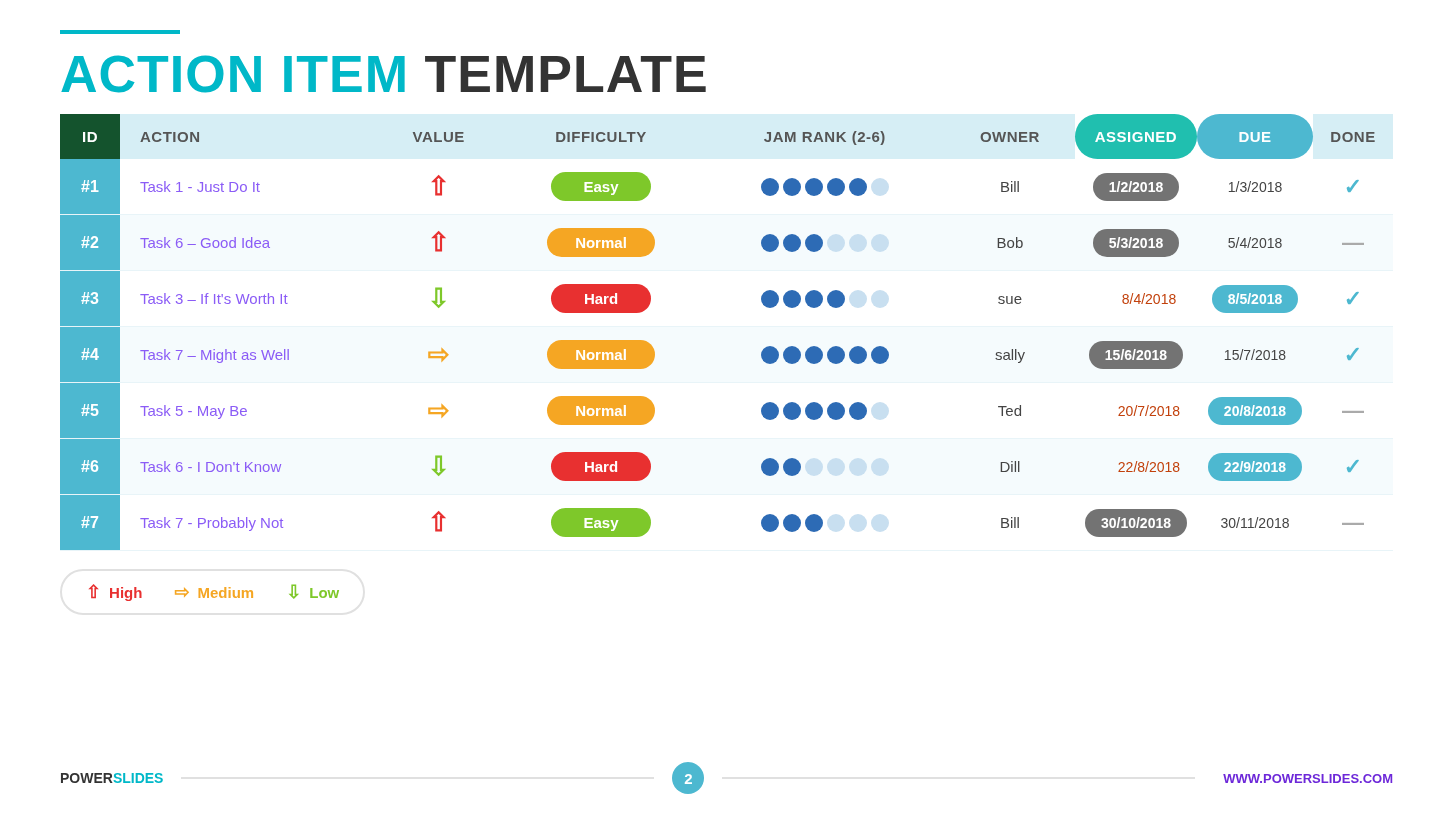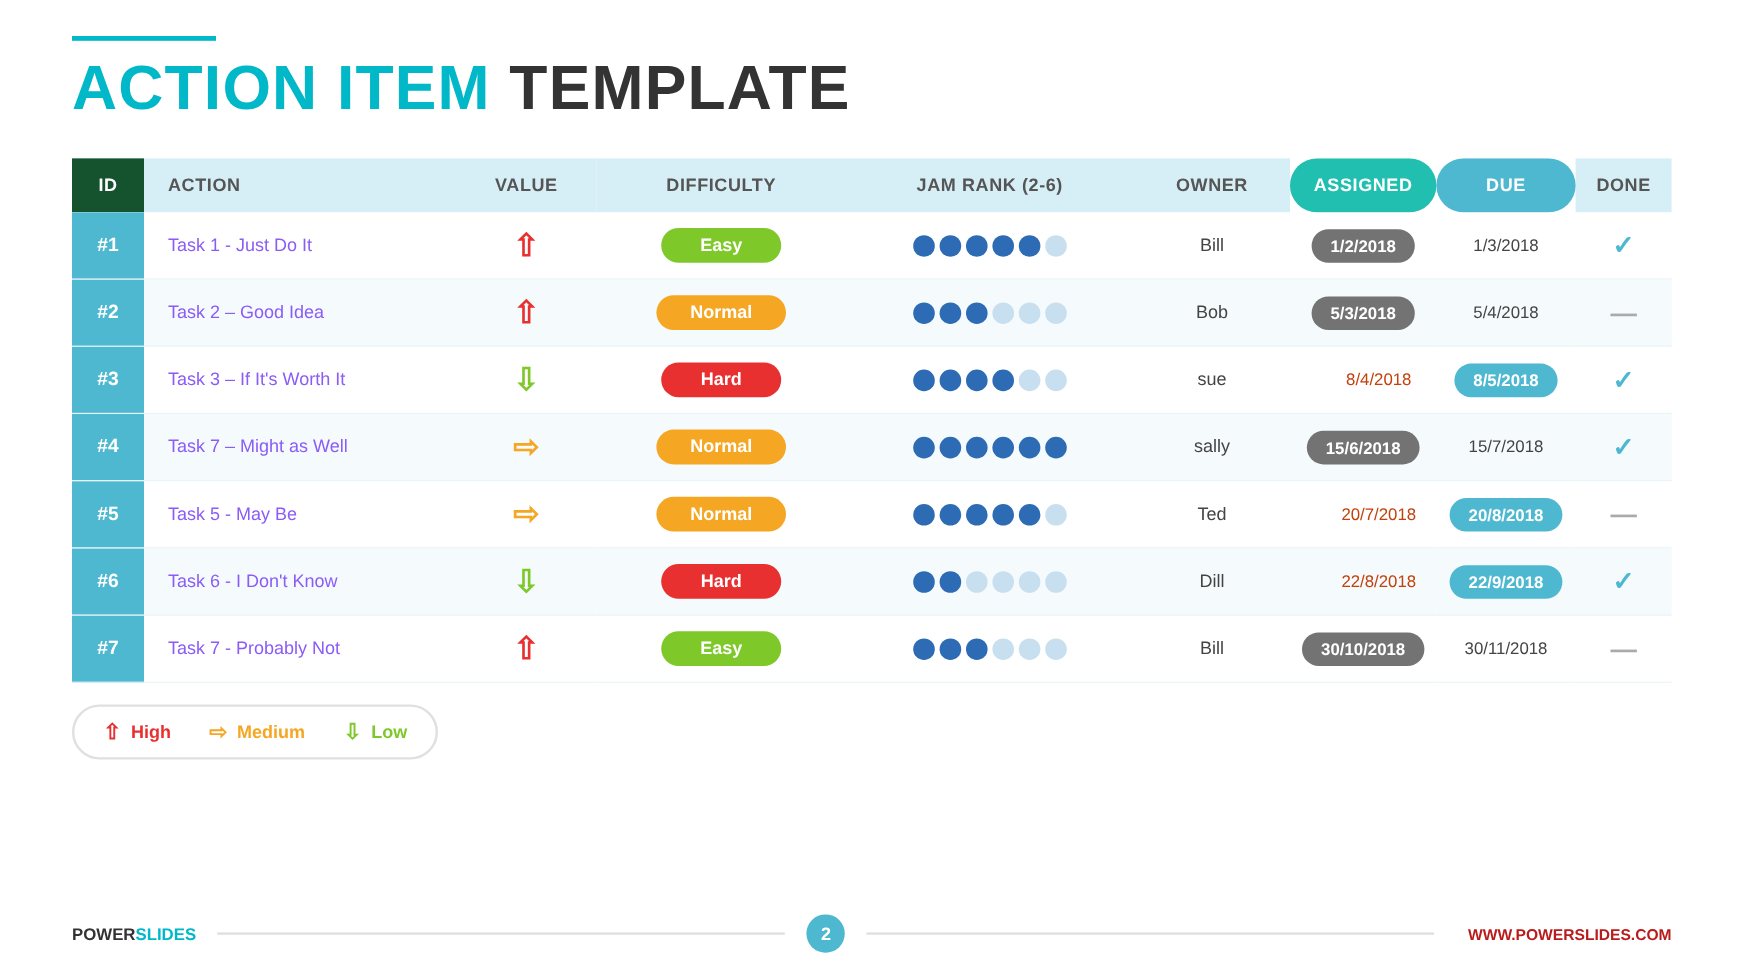--- a/index.html
+++ b/index.html
@@ -11,21 +11,21 @@
       overflow: hidden;
     }
     .slide {
       width: 1453px;
       height: 814px;
       background: #fff;
       padding: 30px 60px 20px 60px;
       position: relative;
     }
     .title-bar {
-      margin-bottom: 28px;
+      margin-bottom: 10px;
     }
     .title-accent-line {
       width: 120px;
       height: 4px;
       background: #00b8c8;
       margin-bottom: 10px;
     }
     .title-text {
       font-size: 52px;
       font-weight: 900;
@@ -216,21 +216,21 @@
       color: #fff;
       font-size: 15px;
       font-weight: 700;
       display: flex;
       align-items: center;
       justify-content: center;
     }
     .footer-url {
       font-size: 13px;
       font-weight: 700;
-      color: #b91c1c;
+      color: #6d28d9;
       margin-left: 10px;
     }
     .footer-line-right {
       flex: 1;
       height: 2px;
       background: #e0e0e0;
       margin: 0 18px;
       width: 500px;
     }
   </style>
@@ -277,21 +277,21 @@
                 <span class="dot dot-empty"></span>
               </div>
             </td>
     <td>Bill</td>
     <td><span class="assigned-badge">1/2/2018</span></td>
     <td><span class="due-plain">1/3/2018</span></td>
     <td><span class="done-check">✓</span></td>
   </tr>
           <tr>
     <td class="td-id">#2</td>
-    <td class="td-action">Task 2 – Good Idea</td>
+    <td class="td-action">Task 6 – Good Idea</td>
     <td><span style="color:#e83030;font-size:26px;font-weight:900;">⇧</span></td>
     <td><span class="difficulty-badge badge-normal">Normal</span></td>
     <td>
               <div class="dots-container">
                 <span class="dot dot-filled"></span>
                 <span class="dot dot-filled"></span>
                 <span class="dot dot-filled"></span>
                 <span class="dot dot-empty"></span>
                 <span class="dot dot-empty"></span>
                 <span class="dot dot-empty"></span>

